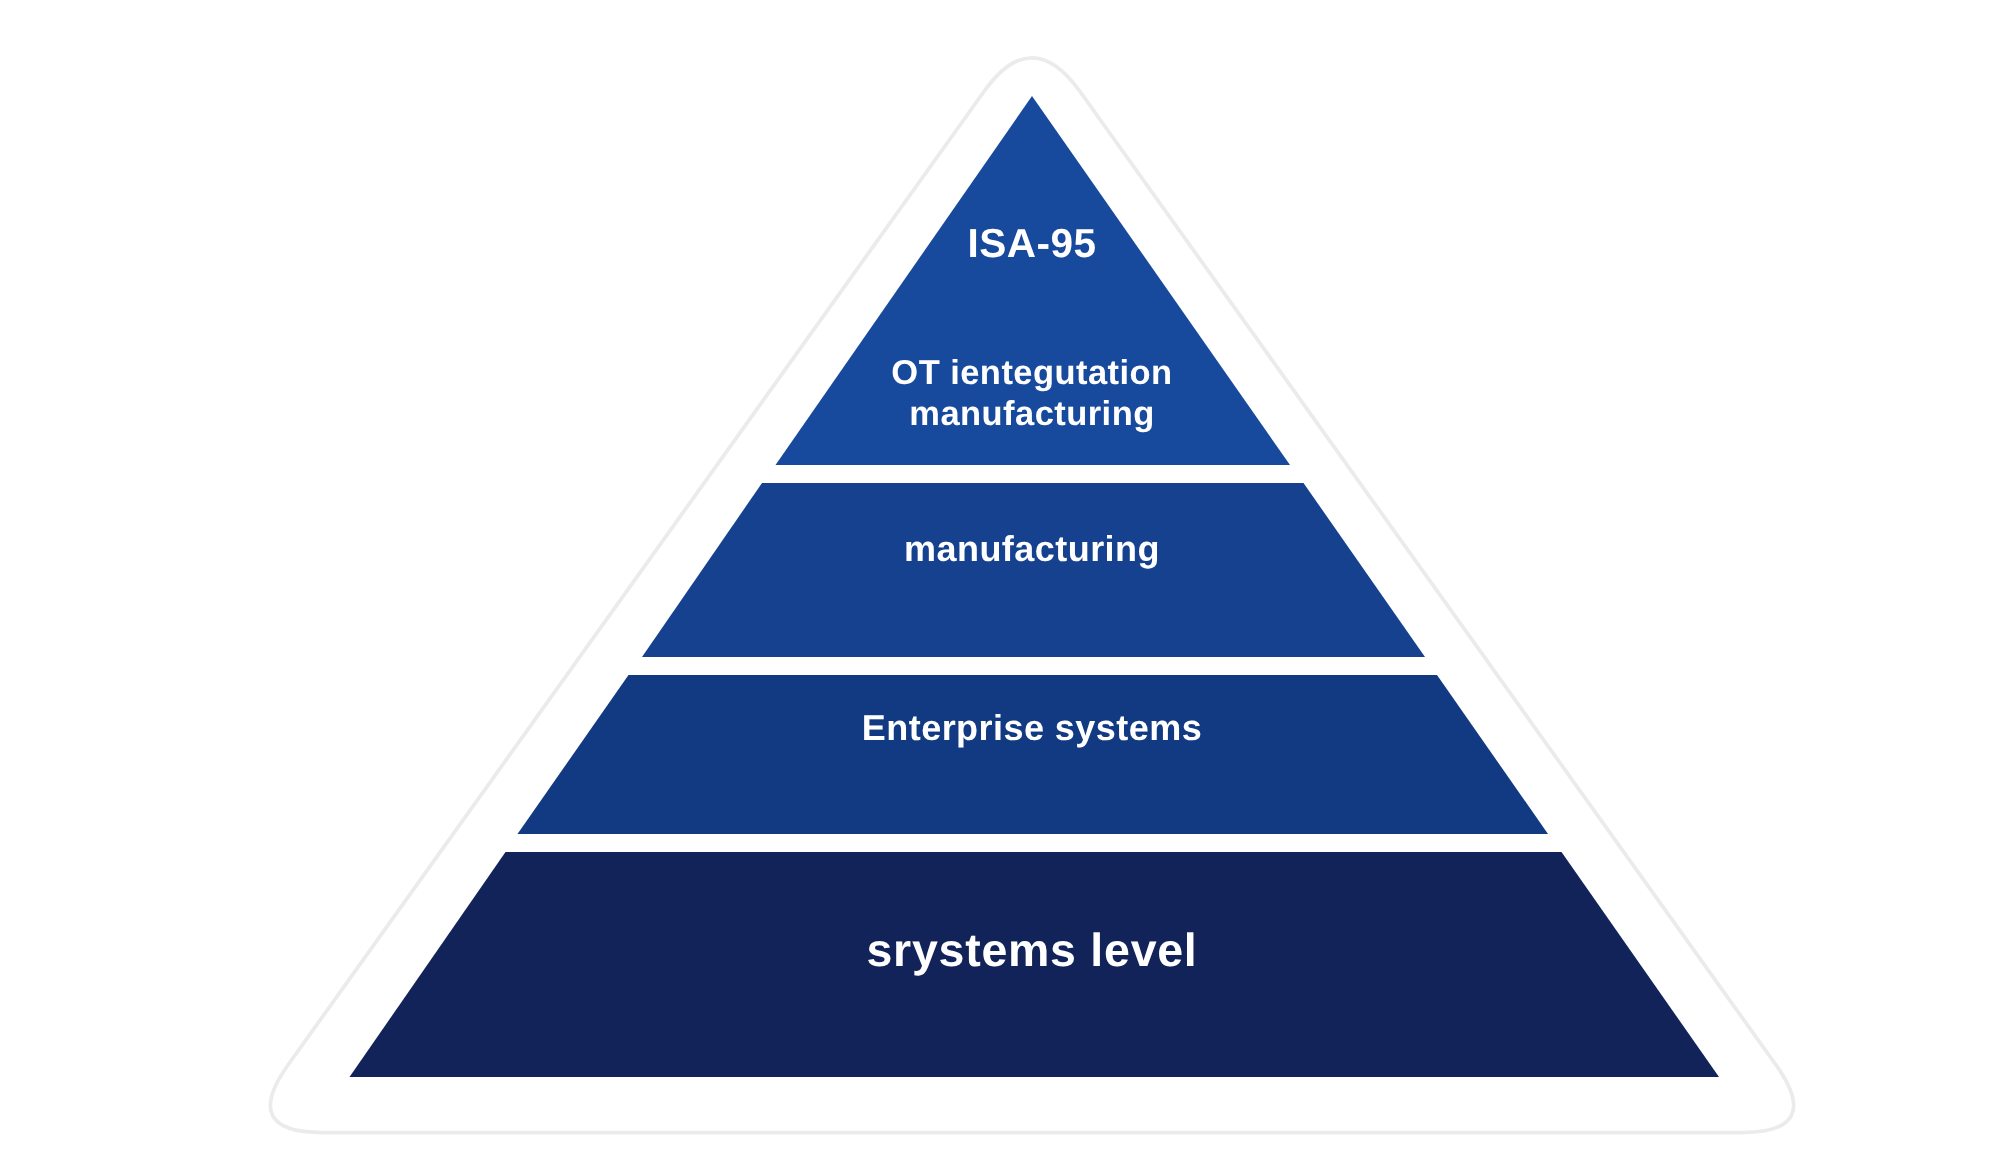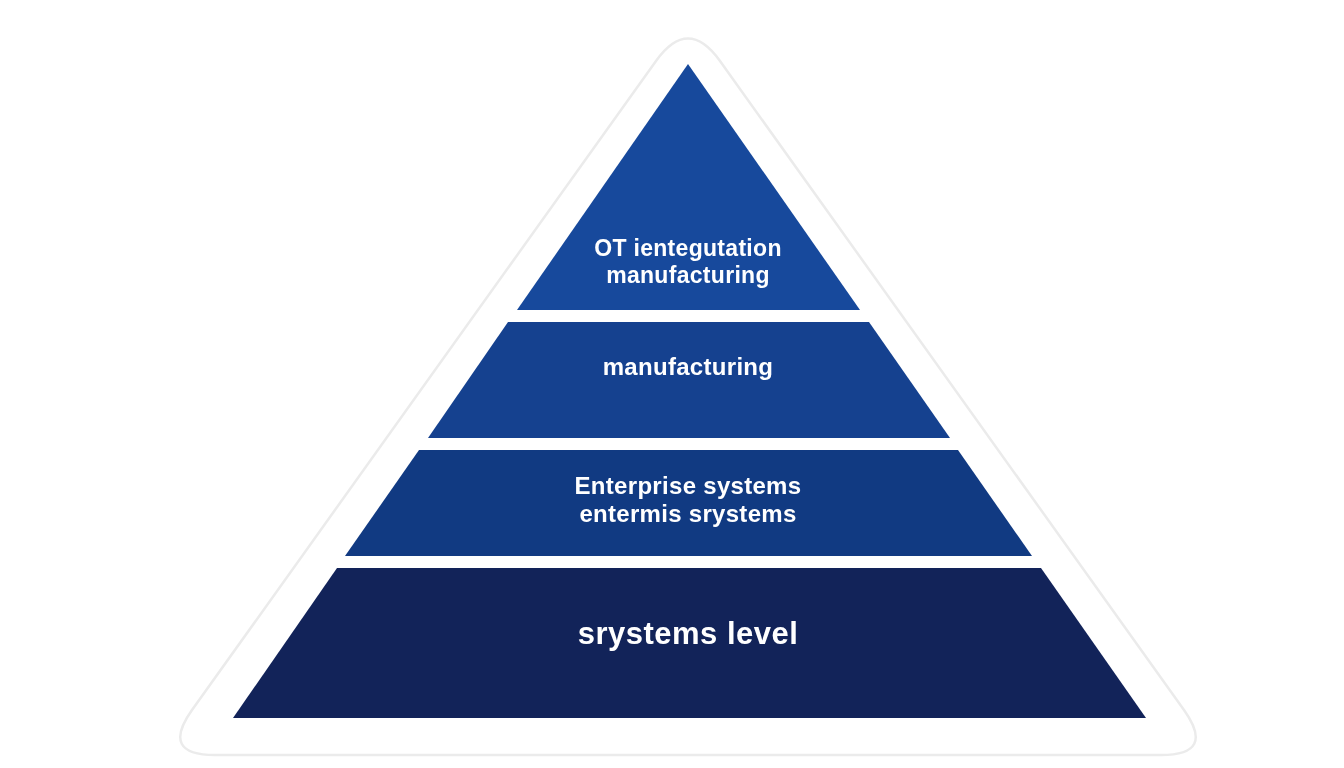--- a/index.html
+++ b/index.html
@@ -69,32 +69,34 @@
 
     <polygon points="688,64 860,310 517,310" fill="#17499c"></polygon>
 
     <polygon points="508,322 869,322 950,438 428,438" fill="#15418f"></polygon>
 
     <polygon points="419,450 958,450 1032,556 345,556" fill="#113a82"></polygon>
 
     <polygon points="337,568 1041,568 1146,718 233,718" fill="#122359"></polygon>
   </svg>
 
+  <div class="label apex-title">
+    <span class="line">ISA-95</span>
+  </div>
 
   <div class="label label-l1">
     <span class="line">OT ientegutation</span>
     <span class="line">manufacturing</span>
   </div>
 
   <div class="label label-l2">
     <span class="line">manufacturing</span>
   </div>
 
   <div class="label label-l3">
     <span class="line">Enterprise systems</span>
-    <span class="line">entermis srystems</span>
   </div>
 
   <div class="label label-l4">
     <span class="line">srystems level</span>
   </div>
 
 </div>
 
 </body></html>

